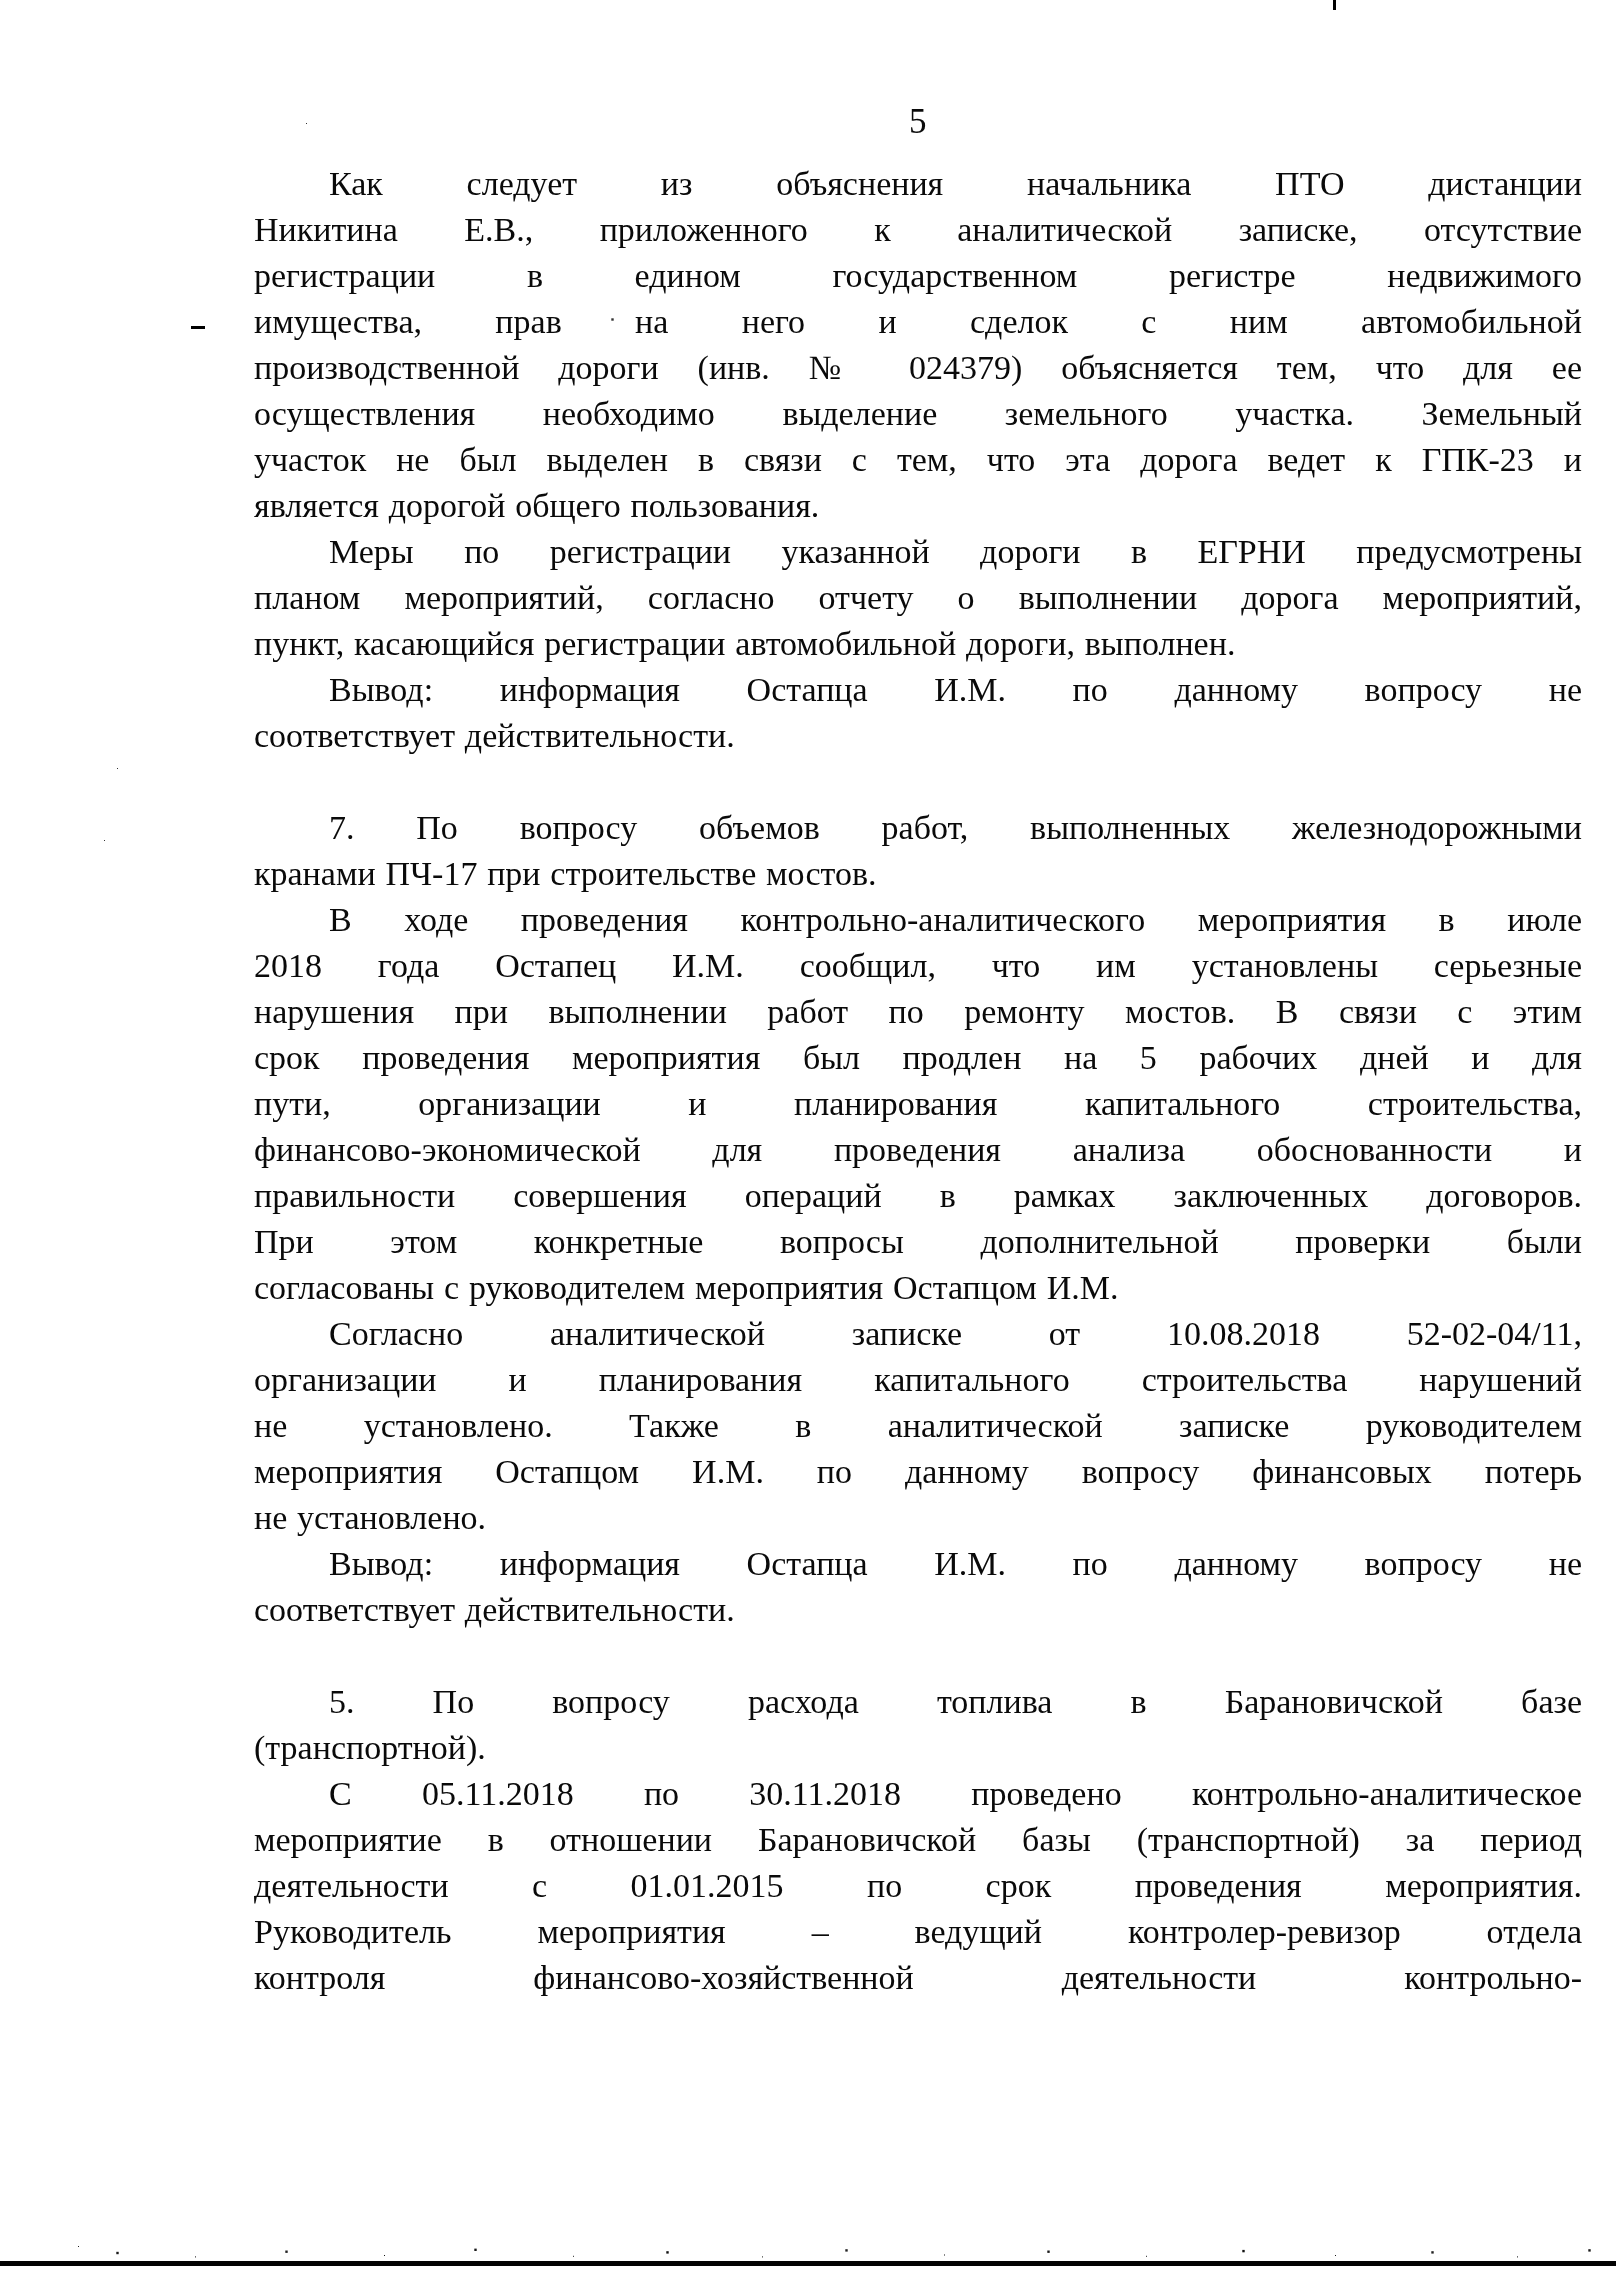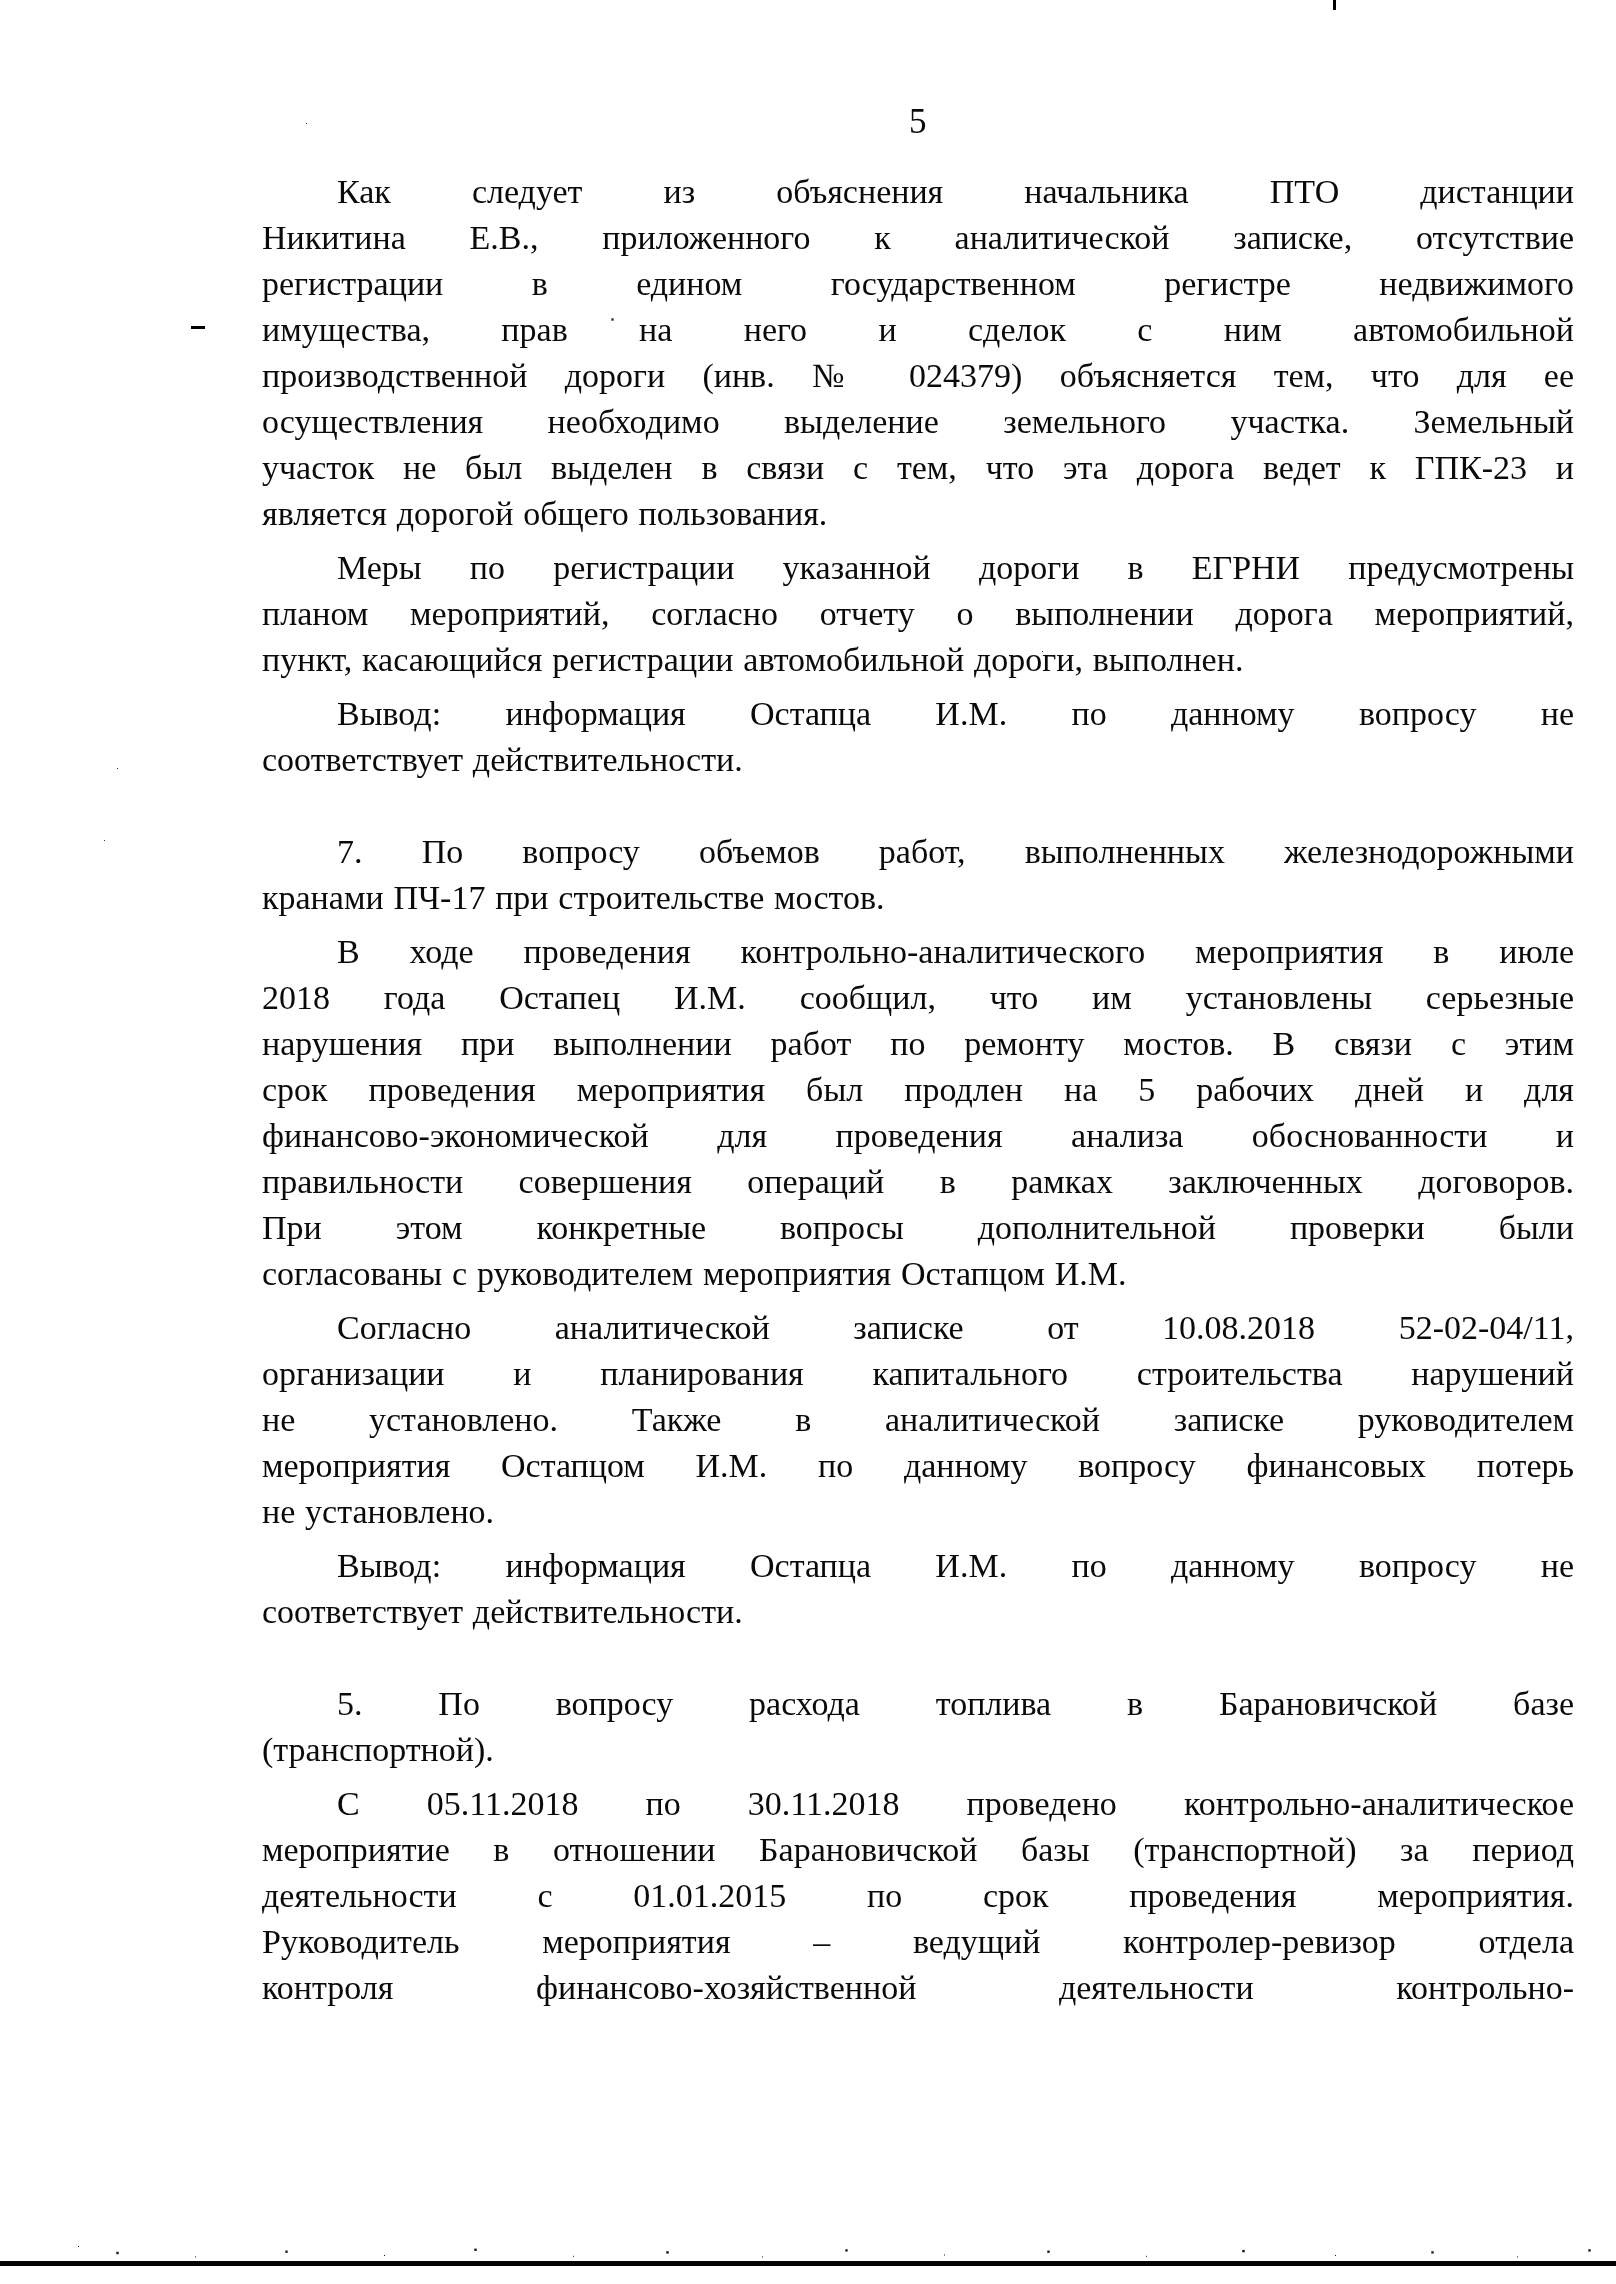--- a/index.html
+++ b/index.html
@@ -27,21 +27,21 @@
     letter-spacing: 0.7px;
   }
   .doc-body {
     position: absolute;
     top: 161px;
     left: 254px;
     width: 1328px;
     font-size: 34px;
     line-height: 46px;
   }
-  .paragraph { margin: 8px; font-family: Liberation Serif, serif; }
+  .paragraph { margin: 0; font-family: Liberation Serif, serif; }
   .paragraph.gap-before { margin-top: 46px; }
   .line {
     text-align: justify;
     text-align-last: justify;
     white-space: normal;
     word-spacing: 1.3px;
   }
   .line.first { text-indent: 75px; }
   .line.endleft { text-align-last: left; }
 
@@ -119,20 +119,21 @@
       </div>
       <div class="paragraph gap-before">
         <div class="line first">7. По вопросу объемов работ, выполненных железнодорожными</div>
         <div class="line endleft">кранами ПЧ-17 при строительстве мостов.</div>
       </div>
       <div class="paragraph">
         <div class="line first">В ходе проведения контрольно-аналитического мероприятия в июле</div>
         <div class="line">2018 года Остапец И.М. сообщил, что им установлены серьезные</div>
         <div class="line">нарушения при выполнении работ по ремонту мостов. В связи с этим</div>
         <div class="line">срок проведения мероприятия был продлен на 5 рабочих дней и для</div>
+        <div class="line">пути, организации и планирования капитального строительства,</div>
         <div class="line">финансово-экономической для проведения анализа обоснованности и</div>
         <div class="line">правильности совершения операций в рамках заключенных договоров.</div>
         <div class="line">При этом конкретные вопросы дополнительной проверки были</div>
         <div class="line endleft">согласованы с руководителем мероприятия Остапцом И.М.</div>
       </div>
       <div class="paragraph">
         <div class="line first">Согласно аналитической записке от 10.08.2018 52-02-04/11,</div>
         <div class="line">организации и планирования капитального строительства нарушений</div>
         <div class="line">не установлено. Также в аналитической записке руководителем</div>
         <div class="line">мероприятия Остапцом И.М. по данному вопросу финансовых потерь</div>

